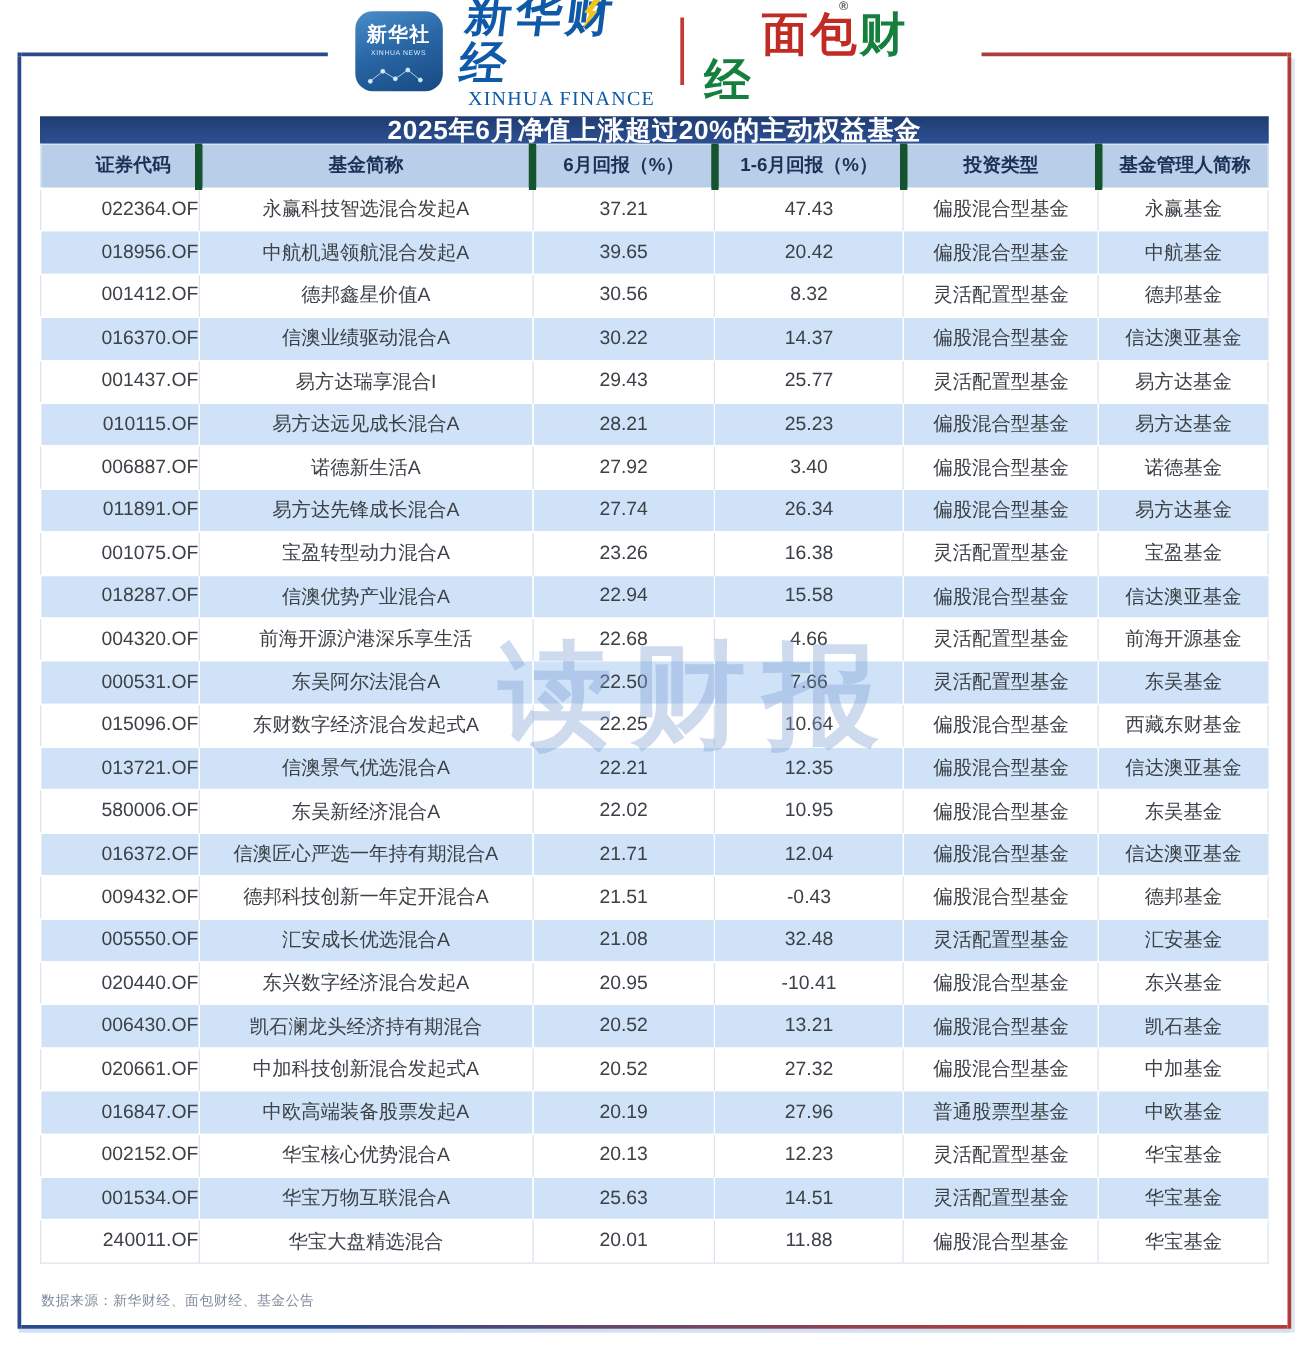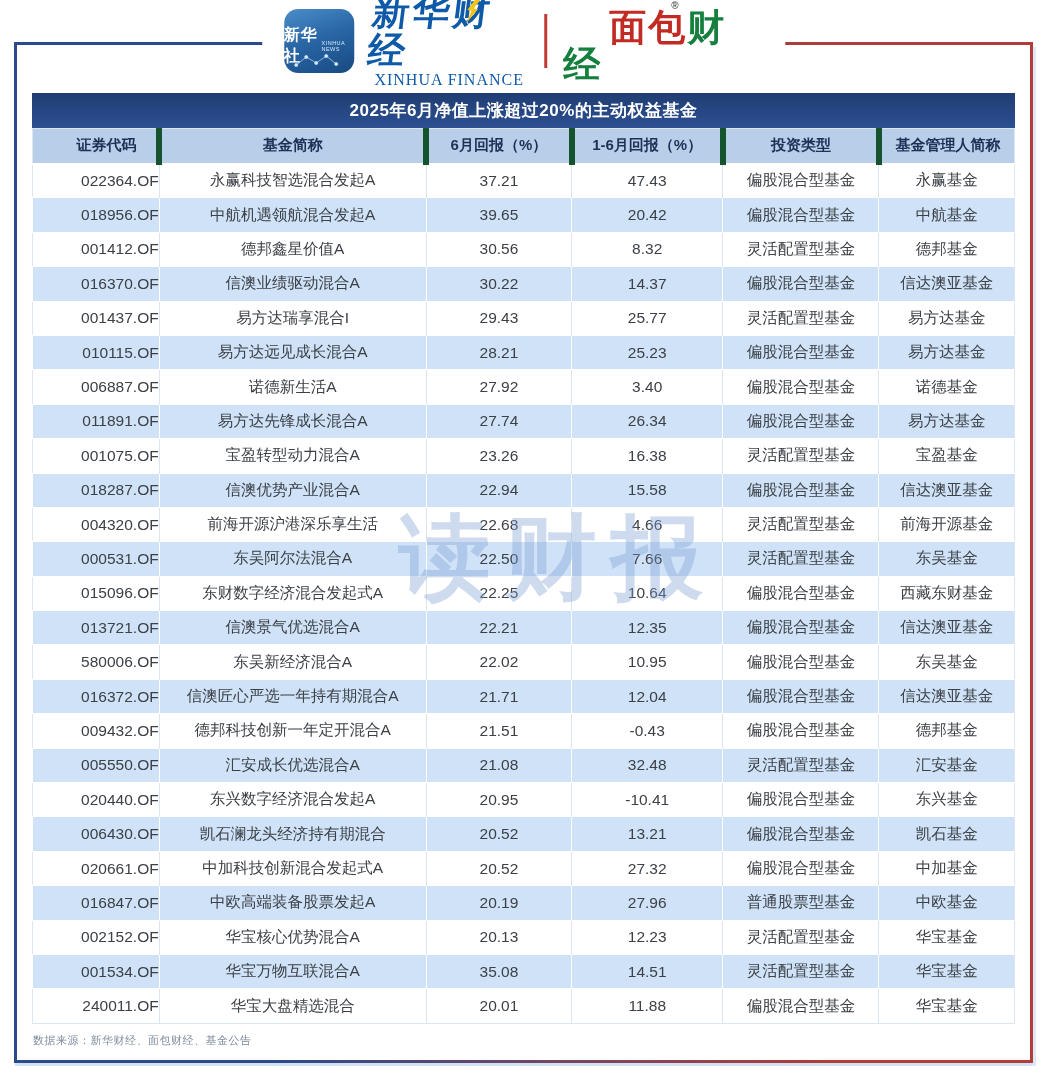--- a/index.html
+++ b/index.html
@@ -10,21 +10,21 @@
   .frame { position:absolute; left:14px; top:42px; width:1019px; height:1021px;
     border:3px solid; border-image:linear-gradient(90deg,#2b4a8b 25%,#7a4560 55%,#b23c37 80%) 1;
     background:#ffffff; box-shadow:0 4px 0 -1px #cfe1f2, 4px 4px 0 -1px #dce9f5; }
 
   
   .logo-strip { position:absolute; top:0; left:50%; transform:translateX(-50%);
     height:82px; background:#ffffff; display:flex; align-items:center; gap:16px;
     padding:0 22px; z-index:5; }
   .xh-icon { width:71px; height:64px; border-radius:14px; position:relative;
     background:linear-gradient(160deg,#4a8ec9 0%,#2a67a6 45%,#174a82 100%);
-    display:flex; flex-direction:row; align-items:center; padding-top:9px; }
+    display:flex; flex-direction:column; align-items:center; padding-top:9px; }
   .xh-icon .cn { color:#fff; font-weight:bold; font-size:16px; letter-spacing:1px; }
   .xh-icon .en { color:#d7e9f8; font-size:5.5px; letter-spacing:.5px; margin-top:1px; }
   .xh-icon svg { position:absolute; bottom:4px; left:6px; }
   .xhf { display:flex; flex-direction:column; align-items:center; position:relative; }
   .xhf .cn { font-size:37px; font-weight:900; color:#0f5aa8; transform:skewX(-7deg);
     letter-spacing:3px; line-height:1.05; }
   .xhf .en { font-family:"Liberation Serif","DejaVu Serif",serif; font-weight:normal;
     font-size:16px; color:#0f5aa8; letter-spacing:1px; margin-top:1px; }
   .bolt { position:absolute; top:4px; left:96px; width:13px; height:27px; background:#f2c51d;
     clip-path:polygon(62% 0,100% 0,55% 42%,88% 42%,18% 100%,40% 52%,8% 52%);
@@ -32,22 +32,22 @@
   .logo-divider { width:3px; height:54px; background:#c23a34; }
   .bread { position:relative; font-size:37px; font-weight:900; letter-spacing:2px;
     line-height:1; padding-top:10px; }
   .bread .red { color:#c22b24;margin-left:46px; }
   .bread .dark { color:#15803d; }
   .bread .reg { position:absolute; top:2px; left:54%; font-size:10px; font-weight:bold;
     color:#555; letter-spacing:0; }
 
   
   .table-wrap { position:absolute; left:15px; right:15px; top:48px; }
-  .tbl-title { height:35px; background:linear-gradient(180deg,#203d72 0%,#2c5093 100%);
-    color:#ffffff; font-size:17px; font-weight:bold; display:flex; align-items:center;
+  .tbl-title { height:22px; background:linear-gradient(180deg,#203d72 0%,#2c5093 100%);
+    color:#ffffff; font-size:21px; font-weight:bold; display:flex; align-items:center;
     justify-content:center; letter-spacing:.5px; }
   table { width:100%; border-collapse:collapse; table-layout:fixed;
     border:1px solid #dde5f0; }
   thead th { height:35px; background:#b9cee9; color:#1c3156; font-size:15px;
     font-weight:bold; border-left:6px solid #14532d; border-bottom:2px solid #ffffff; }
   thead th:first-child { border-left:none;padding-left:24px; }
   tbody td { height:34.4px; text-align:center; font-size:15.5px; color:#3c4147;
     border-left:1px solid #dbe4f0; white-space:nowrap; overflow:hidden; }
   tbody td:first-child { border-left:none;text-align:right; }
   tbody tr.alt td { background:#cfe2f7; border-left:1px solid #ffffff;
@@ -297,21 +297,21 @@
             <td>002152.OF</td>
             <td>华宝核心优势混合A</td>
             <td>20.13</td>
             <td>12.23</td>
             <td>灵活配置型基金</td>
             <td>华宝基金</td>
           </tr>
           <tr class="alt">
             <td>001534.OF</td>
             <td>华宝万物互联混合A</td>
-            <td>35.08</td>
+            <td>25.63</td>
             <td>14.51</td>
             <td>灵活配置型基金</td>
             <td>华宝基金</td>
           </tr>
           <tr>
             <td>240011.OF</td>
             <td>华宝大盘精选混合</td>
             <td>20.01</td>
             <td>11.88</td>
             <td>偏股混合型基金</td>

